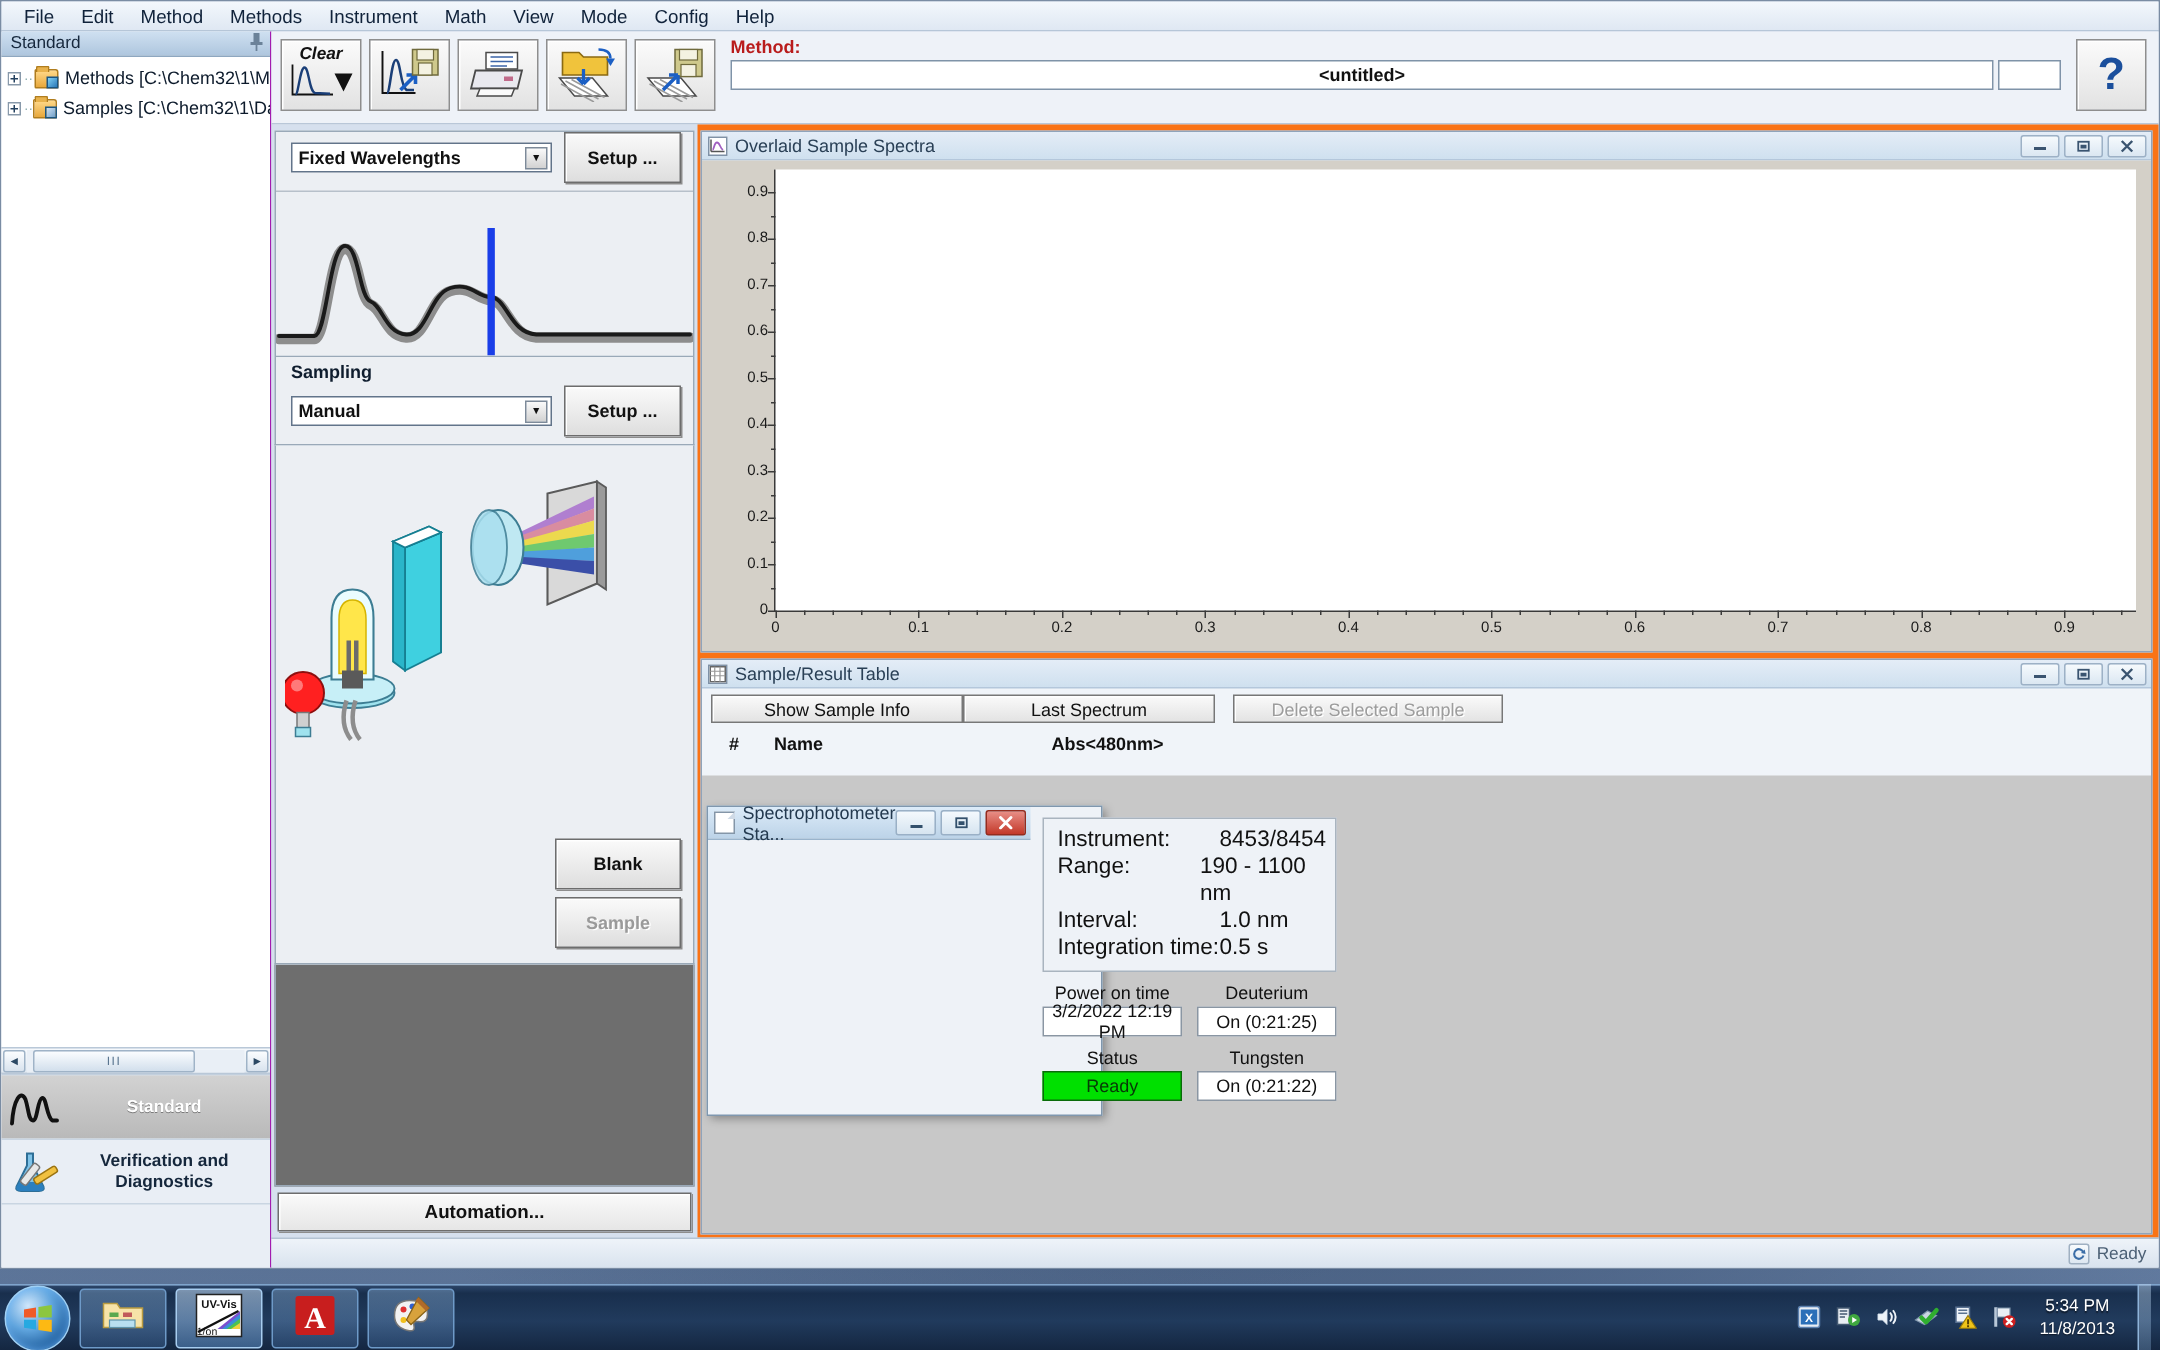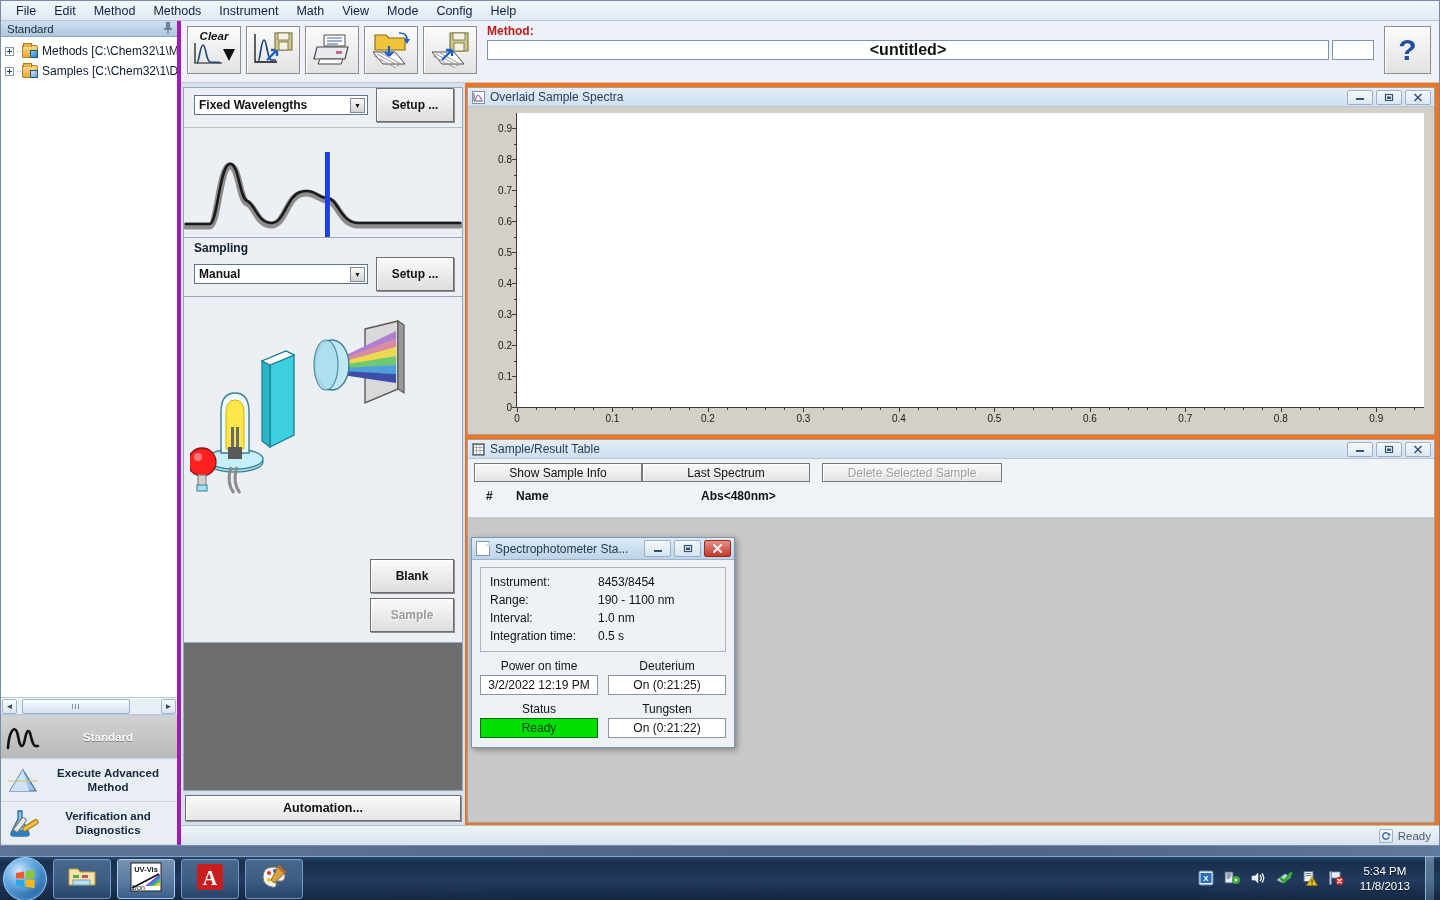--- a/index.html
+++ b/index.html
@@ -63,21 +63,21 @@
   }
   .menubar .mi{ padding:2px 9px; font-size:12.5px; color:#10223a; cursor:default; }
 
   
   .body-row{ flex:1; display:flex; min-height:0; }
 
   
   #leftpane{
     width:180px; flex:0 0 180px;
     background:#eef3f9;
-    border-right:4px solid #a21caf;
+    border-right:1px solid #a21caf;
     display:flex; flex-direction:column;
   }
   .lp-header{
     height:17px; display:flex; align-items:center; justify-content:space-between;
     background:linear-gradient(180deg,#cfe0f1,#aec6de);
     border-bottom:1px solid #8ea7c0; padding:0 4px 0 6px; font-size:11.5px; color:#16283d;
   }
   .pin{ font-size:11px; color:#2d4561; transform:rotate(0deg); }
   .tree{ flex:0 0 auto; padding:4px 0 0 4px; background:#fff; min-height:660px;}
   .tnode{ display:flex; align-items:center; height:20px; font-size:12px; color:#0d1b2c; white-space:nowrap; overflow:hidden;}
@@ -124,21 +124,21 @@
     position:relative; display:flex; align-items:center; justify-content:center;
     box-shadow:inset 1px 1px 0 #fff;
     font-style:italic;
   }
   .tbtn .cap{position:absolute;top:3px;left:0;right:0;text-align:center;font-size:11.5px;font-weight:bold;color:#111;}
   .methodbox{ flex:1; padding:3px 10px 0 10px; }
   .methodbox .lab{ font-size:12px; font-weight:bold; color:#b91c1c; margin-bottom:2px;}
   .mrow{ display:flex; }
   .mfield{
     height:20px; background:#fff; border:1px solid #7f93a8; flex:1;
-    display:flex; align-items:center; justify-content:center; font-size:16px; font-weight:bold; color:#111;
+    display:flex; align-items:center; justify-content:center; font-size:12px; font-weight:bold; color:#111;
   }
   .mfield2{ width:42px; height:20px; background:#fff; border:1px solid #7f93a8; margin-left:3px;}
   .helpbtn{
     width:47px;height:48px;margin:5px 8px 0 0;border:1px solid #8e8e8e;
     background:linear-gradient(180deg,#fbfbfb,#e2e2e2);box-shadow:inset 1px 1px 0 #fff;
     display:flex;align-items:center;justify-content:center;font-size:30px;font-weight:bold;color:#1b4f9c;
   }
 
   .mainrow{ flex:1; display:flex; min-height:0; }
 
@@ -213,36 +213,36 @@
   .tbtn2.dis{ color:#9d9d9d; text-shadow:1px 1px 0 #fff; }
   .sthead{ display:flex; padding:7px 0 5px 18px; font-size:12px; font-weight:bold; color:#111; }
   .sthead .c1{ width:30px; }
   .sthead .c2{ width:185px; }
   .stbody{ position:absolute; left:0; right:0; top:58px; bottom:0; background:#c8c8c8; }
 
   
   .dlg{
     position:absolute; left:3px; top:78px; width:264px;
     border:1px solid #7f97ae; background:#eef2f7;
-    box-shadow:2px 2px 6px rgba(0,0,0,.35); display:flex; flex-direction:column;
+    box-shadow:2px 2px 6px rgba(0,0,0,.35); display:flex; flex-direction:row;
   }
   .dlgbar{
     height:22px; display:flex; align-items:center; padding-left:4px;
     background:linear-gradient(180deg,#dcebf8,#bcd3e8); border-bottom:1px solid #9ab4cc;
   }
   .dlg-ico{ width:14px;height:15px;background:#fff;border:1px solid #8496a8;margin-right:5px;flex:0 0 14px;position:relative;}
   .dlg-ico::after{content:"";position:absolute;right:-1px;top:-1px;border-width:0 0 5px 5px;border-style:solid;border-color:transparent transparent #cfdae6 transparent;}
   .dlg-title{ flex:1; font-size:12px; color:#23394f; }
   .dlg-btns{ display:flex; gap:3px; margin-right:3px;}
   .db{ width:27px;height:17px;border:1px solid #9ab0c6;border-radius:2px;
     background:linear-gradient(180deg,#f4f9fd,#d6e4f0);display:flex;align-items:center;justify-content:center;font-size:9px;color:#33506c;}
   .db.x{ background:linear-gradient(180deg,#e88e86,#c3392a); border-color:#942c1f; color:#fff; }
   .dlgbody{ padding:7px 8px 9px 8px; }
   .infobox{ border:1px solid #a9b4bf; background:#eef2f7; padding:5px 6px 6px 9px; }
-  .irow{ display:flex; font-size:12px; color:#111; line-height:18px;}
+  .irow{ display:flex; font-size:15px; color:#111; line-height:18px;}
   .irow .k{ width:108px; }
   .field2col{ display:flex; gap:10px; margin-top:7px; }
   .fcell{ flex:1; text-align:center; }
   .fcap{ font-size:12px; color:#111; margin-bottom:2px; }
   .fval{
     height:20px; background:#fff; border:1px solid #8a96a3;
     display:flex;align-items:center;justify-content:center; font-size:12px; color:#111;
   }
   .fval.ready{ background:#00e000; border:1px solid #0a6b0a; color:#063806; font-weight:normal;}
 
@@ -342,30 +342,20 @@
       </div>
 
       <div class="navbtns">
         <div class="navbtn active">
           <span class="nav-ico">
             <svg width="36" height="30" viewBox="0 0 36 30">
                 <path d="M3 26 C4 10 9 3 12 10 C14 16 14 24 17 24 C20 24 20 10 23 9 C26 8 26 22 30 24 L33 24" fill="none" stroke="#111" stroke-width="2.6" stroke-linecap="round"></path>
               </svg>
           </span>
           <span class="lbl">Standard</span>
-        </div>
-        <div class="navbtn">
-          <span class="nav-ico">
-            <svg width="36" height="30" viewBox="0 0 36 30">
-              <polygon points="18,5 31,26 5,26" fill="#9ec6e8" stroke="#3f6d96" stroke-width="1.2"></polygon>
-              <polygon points="18,5 24,26 5,26" fill="#cde3f4" stroke="none"></polygon>
-              <path d="M3 16 L33 16" stroke="#d8c060" stroke-width="1.2" opacity=".8"></path>
-            </svg>
-          </span>
-          <span class="lbl">Execute Advanced Method</span>
         </div>
         <div class="navbtn">
           <span class="nav-ico">
             <svg width="36" height="30" viewBox="0 0 36 30">
               <path d="M13 3 L13 11 L6 25 Q5 28 9 28 L21 28 Q25 28 24 25 L17 11 L17 3 Z" fill="#7fc3e8" stroke="#2e6e96" stroke-width="1.3"></path>
               <path d="M8 22 L22 22 L24 25 Q25 28 21 28 L9 28 Q5 28 6 25 Z" fill="#2b7fbe"></path>
               <rect x="17" y="20" width="17" height="4.5" rx="1.5" transform="rotate(-32 17 20)" fill="#f0c040" stroke="#9a7312" stroke-width="1"></rect>
               <rect x="18" y="9" width="5" height="16" rx="1.5" transform="rotate(38 18 9)" fill="#e8e8e8" stroke="#777" stroke-width="1"></rect>
             </svg>
           </span>

